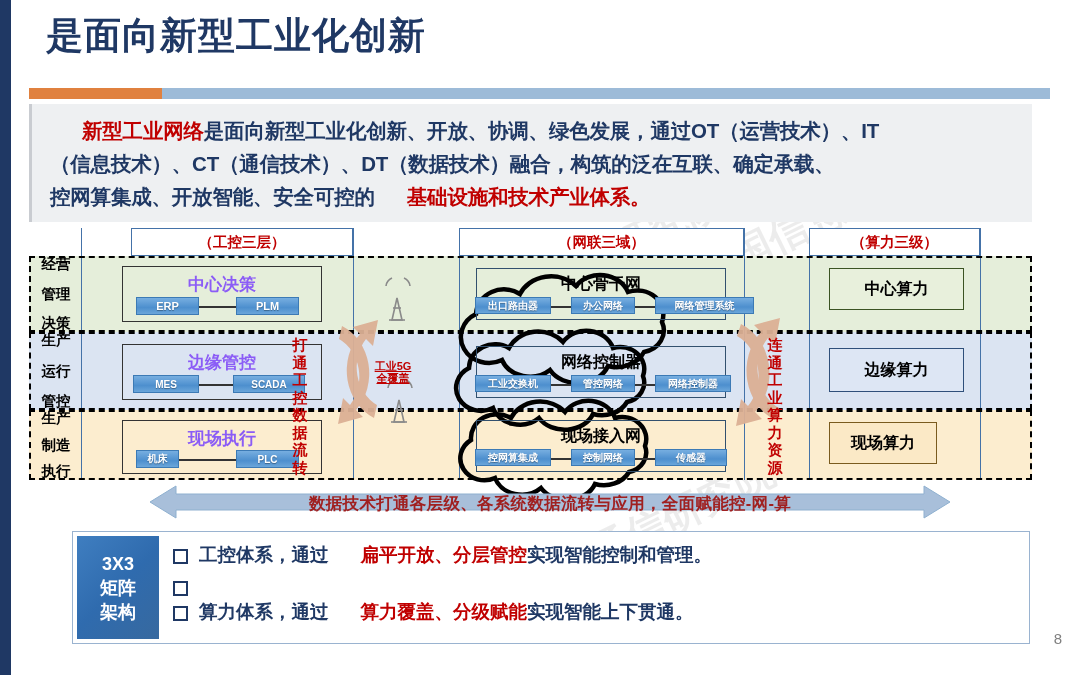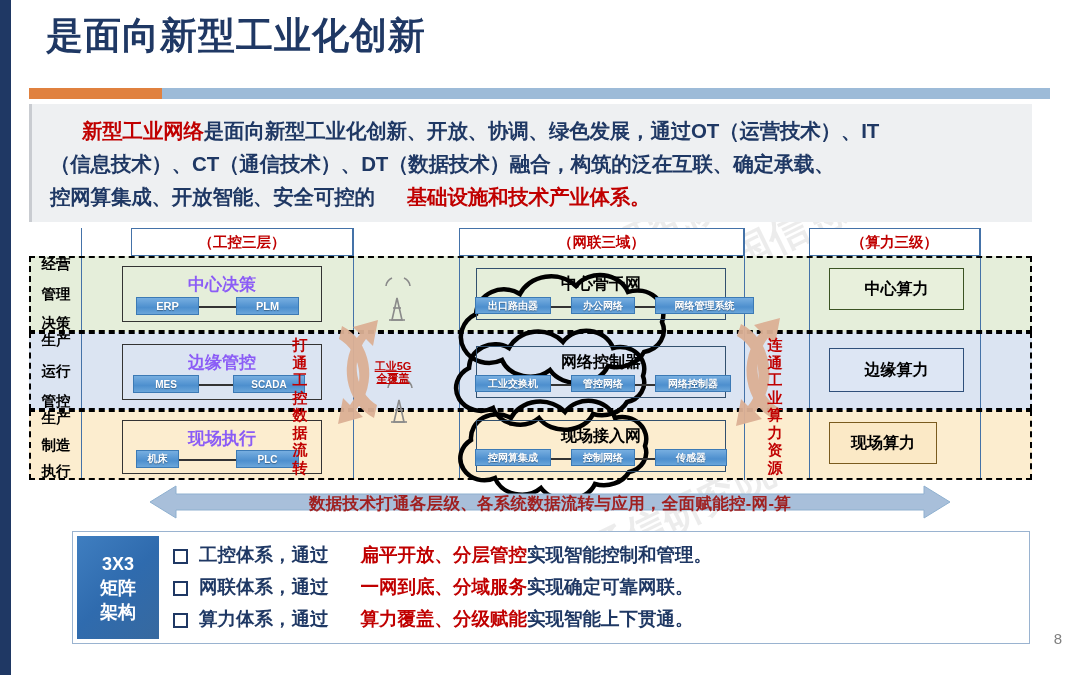--- a/index.html
+++ b/index.html
@@ -359,21 +359,20 @@
       <span>矩阵</span>
       <span>架构</span>
     </div>
     <div class="matrix-list">
       <div class="mrow">
         <span class="sq"></span>
         <span class="rtxt"><span>工控体系，通过</span><span class="hl-red">扁平开放、分层管控</span><span>实现智能控制和管理。</span></span>
       </div>
       <div class="mrow">
         <span class="sq"></span>
-        <span class="rtxt"><span>网联体系，通过</span><span class="hl-red">一网到底、分域服务</span><span>实现确定可靠网联。</span></span>
       </div>
       <div class="mrow">
         <span class="sq"></span>
         <span class="rtxt"><span>算力体系，通过</span><span class="hl-red">算力覆盖、分级赋能</span><span>实现智能上下贯通。</span></span>
       </div>
     </div>
   </div>
 
   <div class="pagenum">8</div>
 </div>

